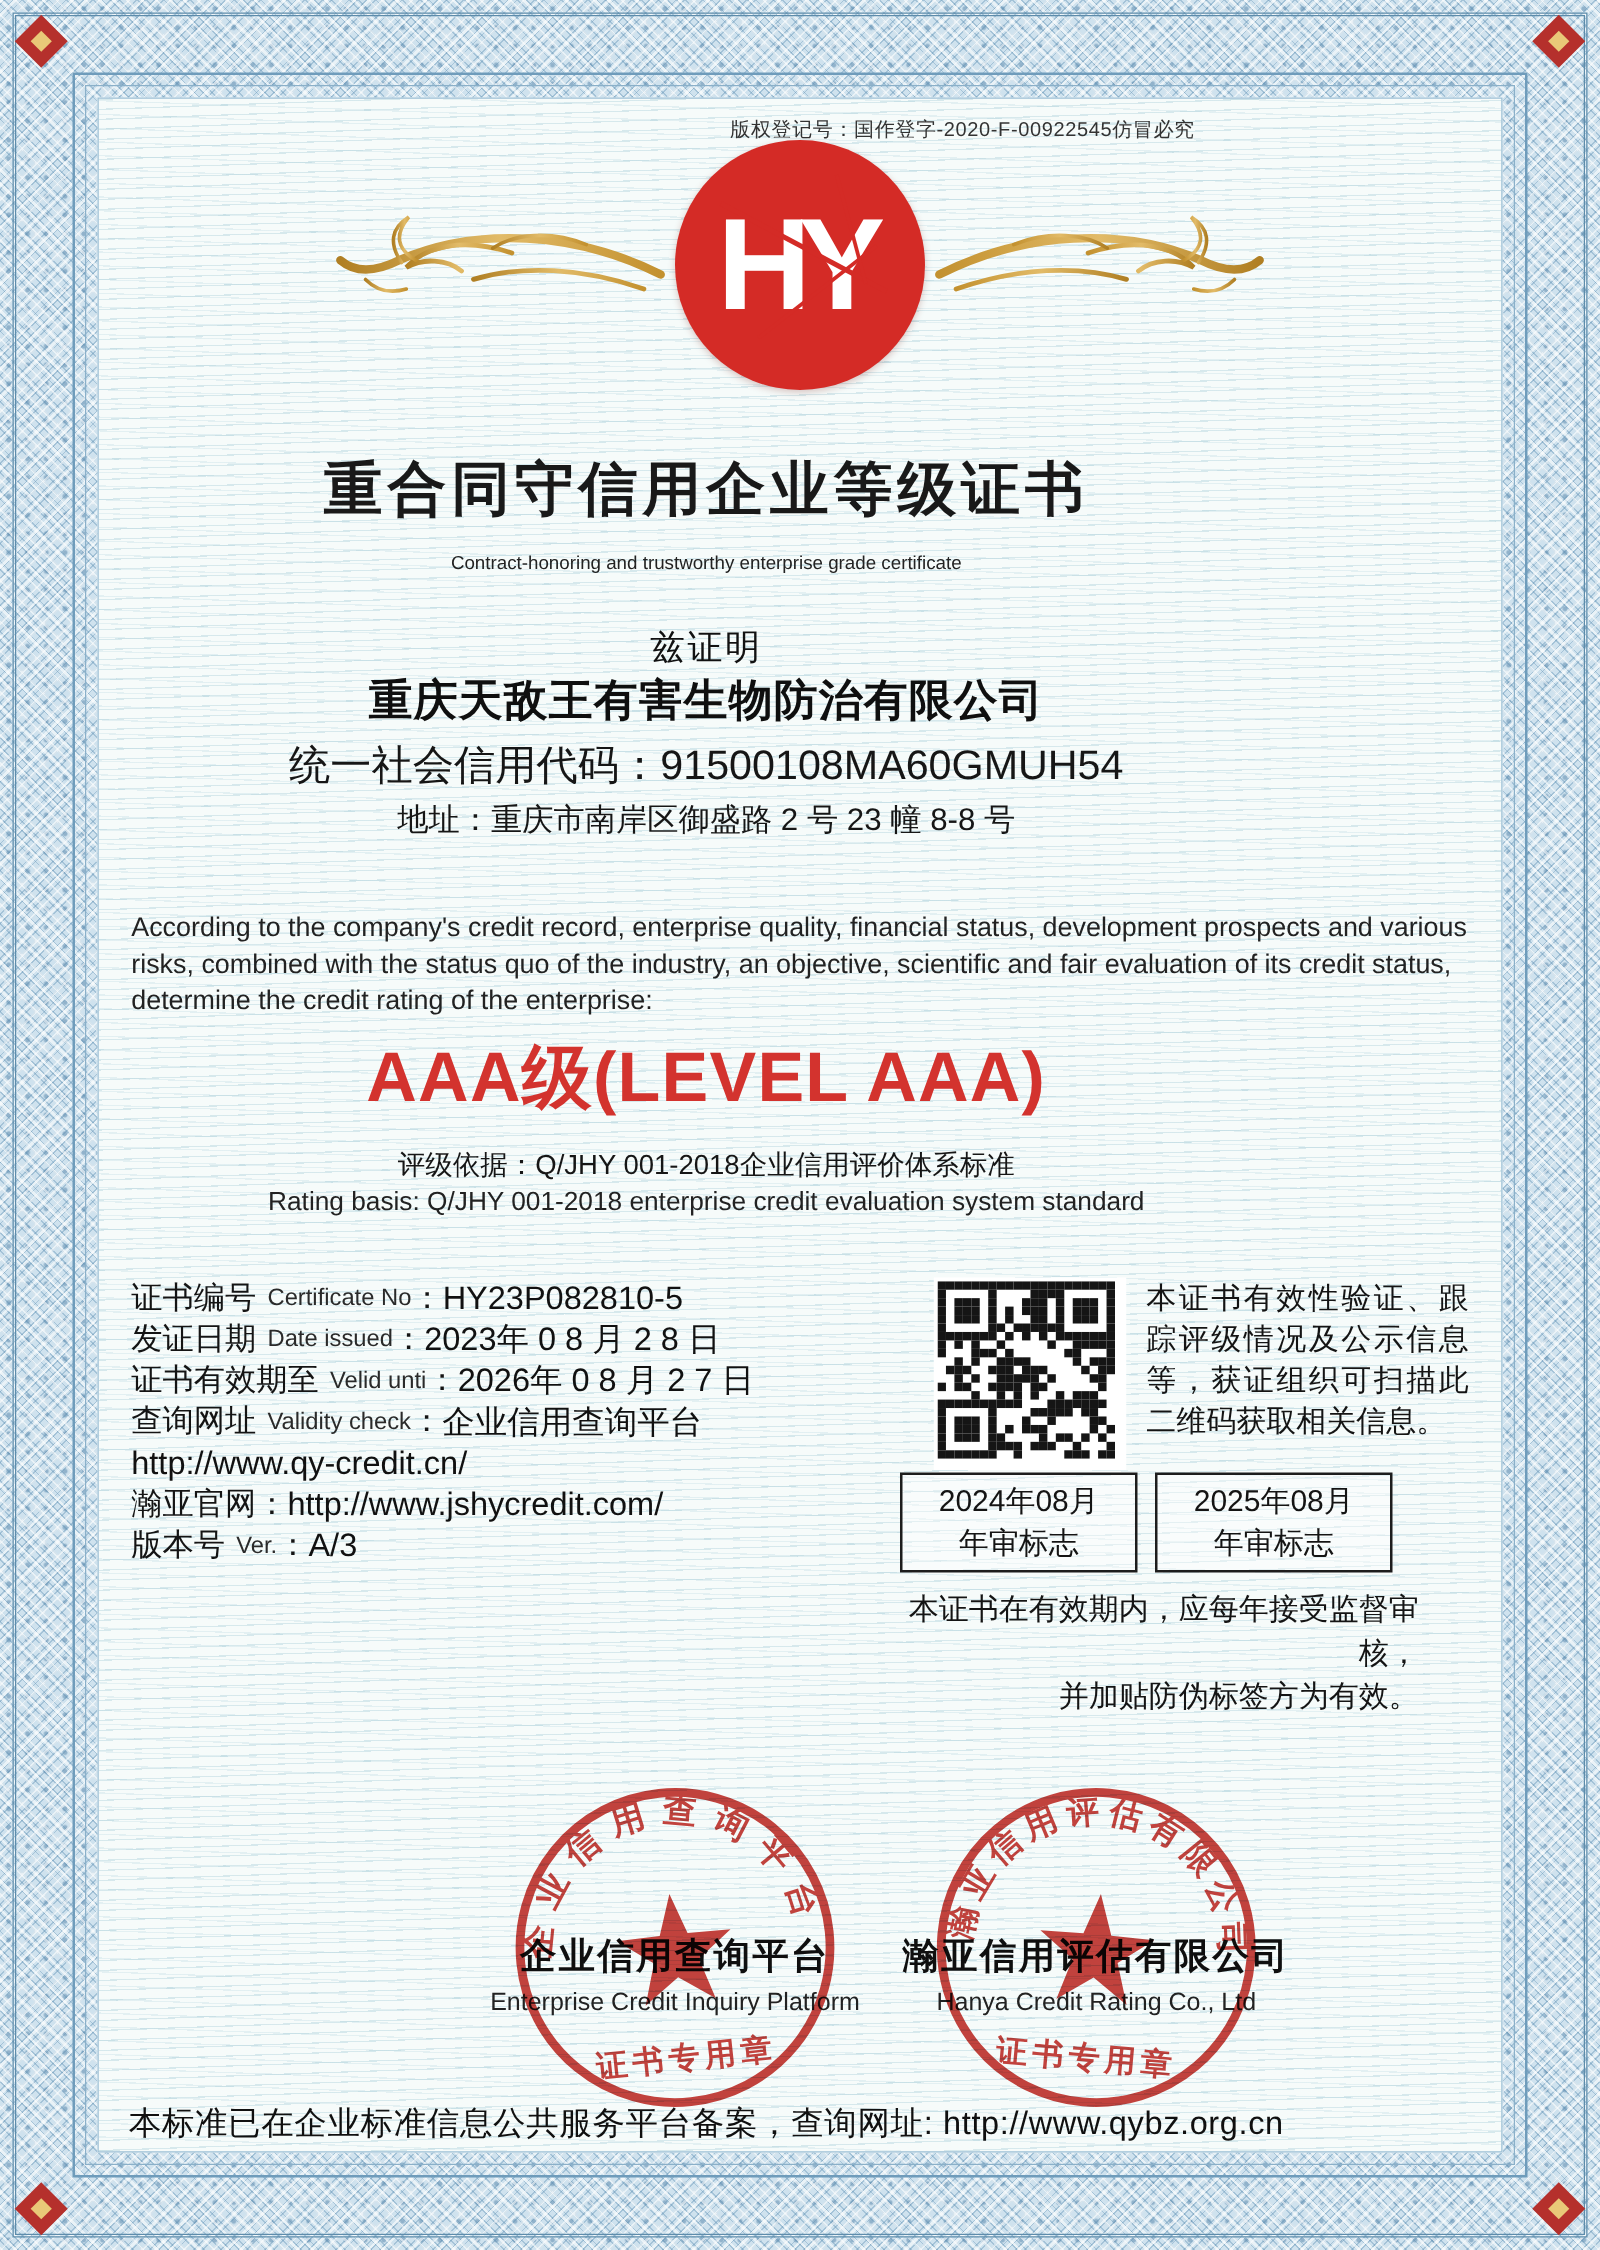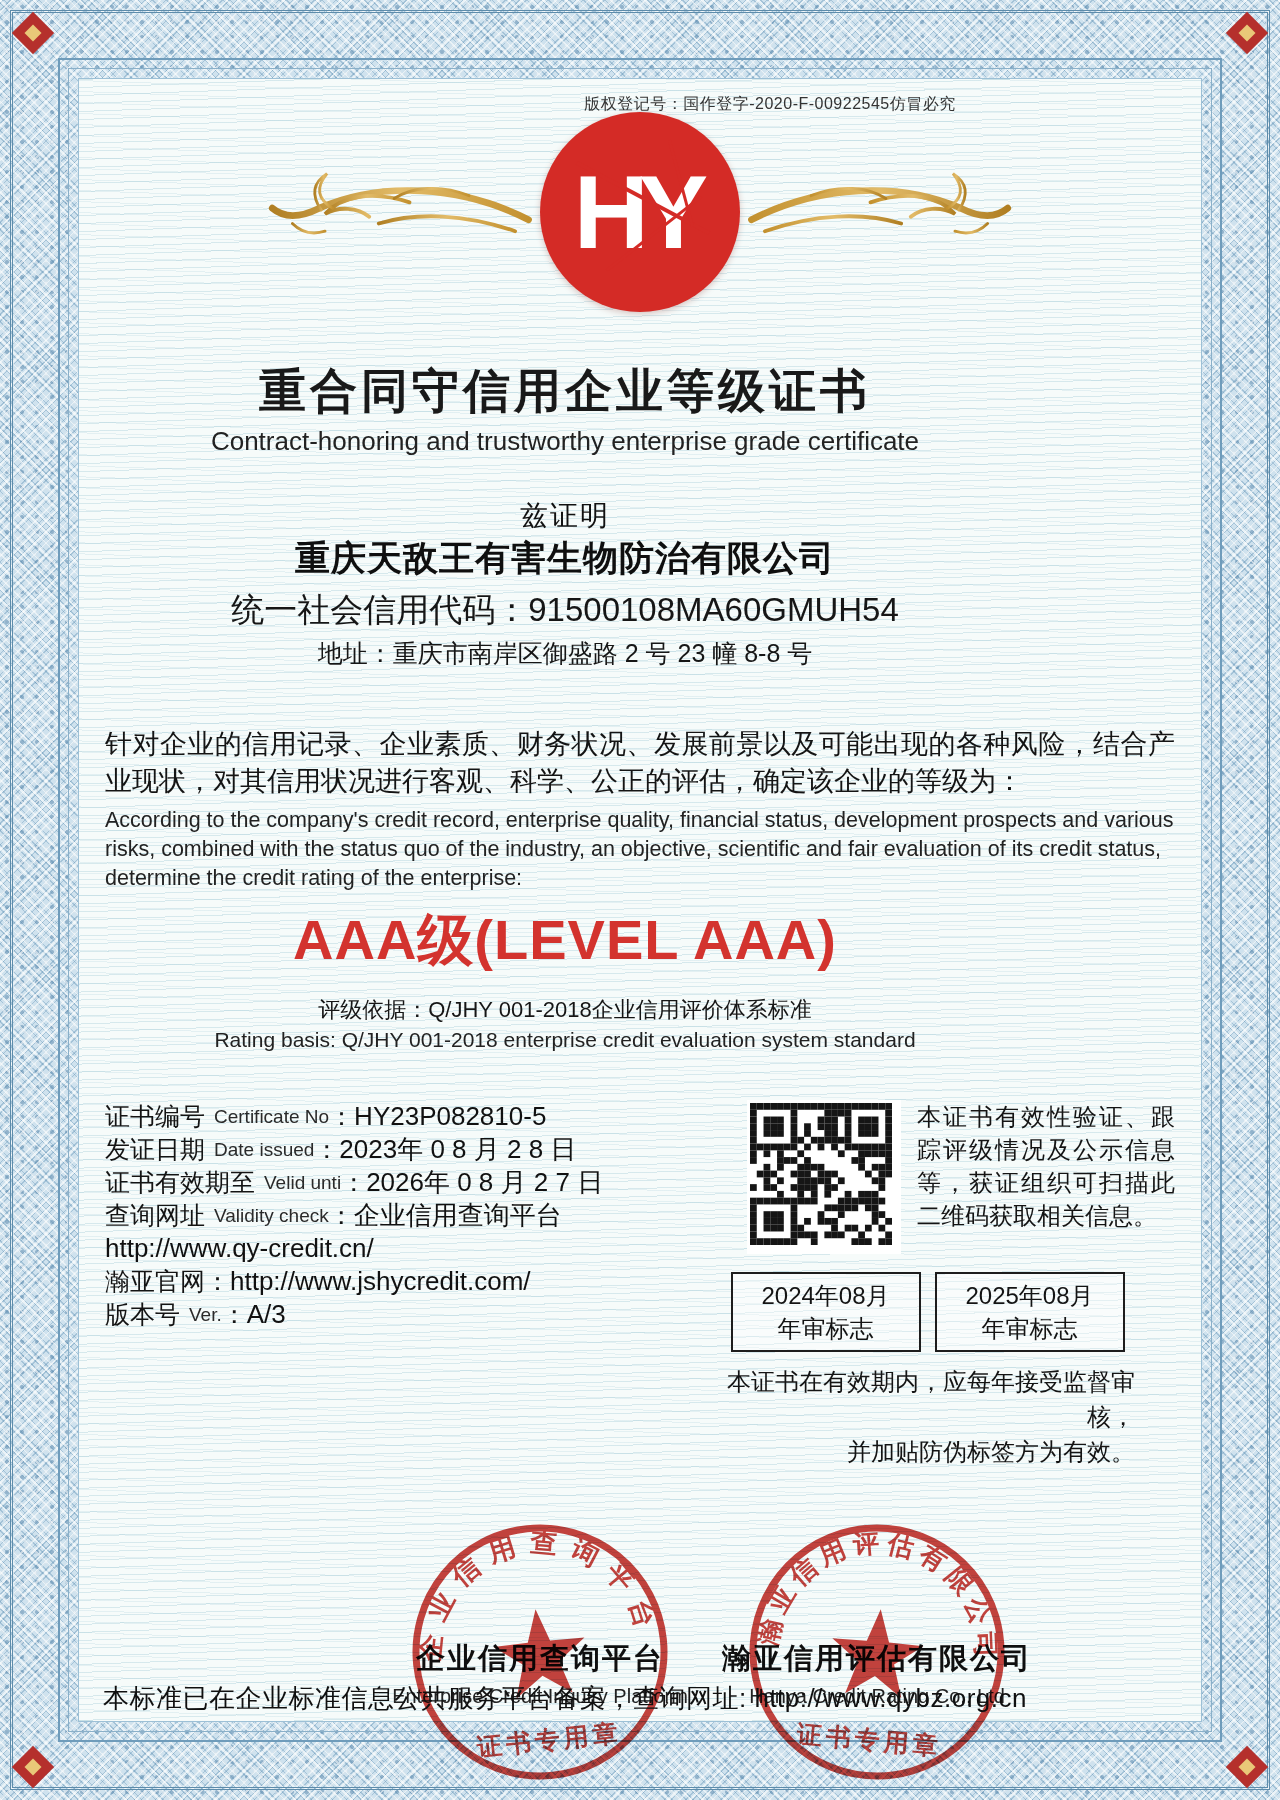--- a/index.html
+++ b/index.html
@@ -37,21 +37,21 @@
   .flourish.mirror{transform:scaleX(-1);}
   .logo-circle{position:relative;width:200px;height:200px;border-radius:50%;background:#d42b26;
     box-shadow:0 2px 6px rgba(120,30,25,.25);display:flex;align-items:center;justify-content:center;overflow:hidden;flex:0 0 auto;}
   .logo-mono{color:#fff;font-size:104px;font-weight:800;letter-spacing:-10px;transform:translateX(-4px);line-height:1;}
   .crack{position:absolute;background:#d42b26;}
   .crack1{width:150px;height:4px;transform:rotate(28deg);top:84px;left:28px;}
   .crack2{width:120px;height:3px;transform:rotate(-38deg);top:120px;left:54px;}
   .crack3{width:90px;height:3px;transform:rotate(75deg);top:70px;left:96px;}
 
   .title-zh{margin-top:48px;font-size:47px;font-weight:700;letter-spacing:4px;color:#191919;line-height:1.15;}
-  .title-en{margin-top:8px;font-size:26px;color:#222;}
+  .title-en{margin-top:24px;font-size:15px;color:#222;}
   .certify-zh{margin-top:40px;font-size:28px;color:#111;letter-spacing:2px;}
   .certify-en{margin-top:4px;font-size:21px;color:#222;}
   .company-name{margin-top:0;font-size:35px;font-weight:800;color:#0f0f0f;letter-spacing:1px;}
   .company-code{margin-top:6px;font-size:33px;color:#161616;}
   .company-addr{margin-top:4px;font-size:25px;color:#161616;}
 
   .para{margin-top:56px;text-align:left;}
   .para-zh{font-size:27px;line-height:37px;color:#141414;text-align:justify;}
   .para-en{margin-top:6px;font-size:21.5px;line-height:29px;color:#222;}
   .grade{margin-top:10px;font-size:56px;font-weight:800;color:#d3332e;letter-spacing:1px;}
@@ -62,21 +62,21 @@
   .dcol-left{flex:1;min-width:0;}
   .drow{display:flex;align-items:flex-end;white-space:nowrap;line-height:33px;}
   .dzh{font-size:25px;color:#141414;}
   .den{font-size:19px;color:#2a2a2a;margin-left:9px;}
   .dsep{font-size:25px;color:#141414;}
   .dval{font-size:26px;color:#111;}
   .dcol-right{width:455px;flex:0 0 auto;}
   .qr-row{display:flex;margin-left:27px;}
   .qr-box{width:148px;height:148px;background:#fff;padding:3px;flex:0 0 auto;}
   .qr-note{margin-left:16px;font-size:24px;line-height:33px;color:#141414;text-align:justify;}
-  .boxes-row{display:flex;justify-content:center;margin-top:18px;margin-right:40px;gap:14px;}
+  .boxes-row{display:flex;justify-content:flex-start;margin-top:2px;margin-right:40px;gap:14px;}
   .abox{width:186px;height:76px;border:2px solid #1d1d1d;background:rgba(255,255,255,.35);
     display:flex;flex-direction:column;align-items:center;justify-content:center;}
   .abox div{font-size:24px;line-height:33px;color:#141414;}
   .sup-note{margin-top:12px;margin-right:40px;text-align:right;font-size:24px;line-height:35px;color:#141414;}
 
   .signatures{position:relative;height:300px;margin-top:12px;}
   .sig{position:absolute;top:40px;width:380px;height:280px;text-align:center;}
   .sig-left{left:245px;} .sig-right{left:582px;}
   .org-zh{margin-top:118px;font-size:29px;font-weight:700;color:#0f0f0f;letter-spacing:2px;}
   .org-en{margin-top:6px;font-size:20px;color:#222;}
@@ -141,21 +141,20 @@
     <div class="title-zh c shift">重合同守信用企业等级证书</div>
     <div class="title-en c shift">Contract-honoring and trustworthy enterprise grade certificate</div>
 
     <div class="certify-zh c shift">兹证明</div>
 
     <div class="company-name c shift">重庆天敌王有害生物防治有限公司</div>
     <div class="company-code c shift">统一社会信用代码：91500108MA60GMUH54</div>
     <div class="company-addr c shift">地址：重庆市南岸区御盛路 2 号 23 幢 8-8 号</div>
 
     <div class="para">
-      <div class="para-zh">针对企业的信用记录、企业素质、财务状况、发展前景以及可能出现的各种风险，结合产业现状，对其信用状况进行客观、科学、公正的评估，确定该企业的等级为：</div>
       <div class="para-en">According to the company's credit record, enterprise quality, financial status, development prospects and various risks, combined with the status quo of the industry, an objective, scientific and fair evaluation of its credit status, determine the credit rating of the enterprise:</div>
     </div>
 
     <div class="grade c shift">AAA级(LEVEL AAA)</div>
     <div class="basis-zh c shift">评级依据：Q/JHY 001-2018企业信用评价体系标准</div>
     <div class="basis-en c shift">Rating basis: Q/JHY 001-2018 enterprise credit evaluation system standard</div>
 
     <div class="details">
       <div class="dcol-left">
         <div class="drow">

